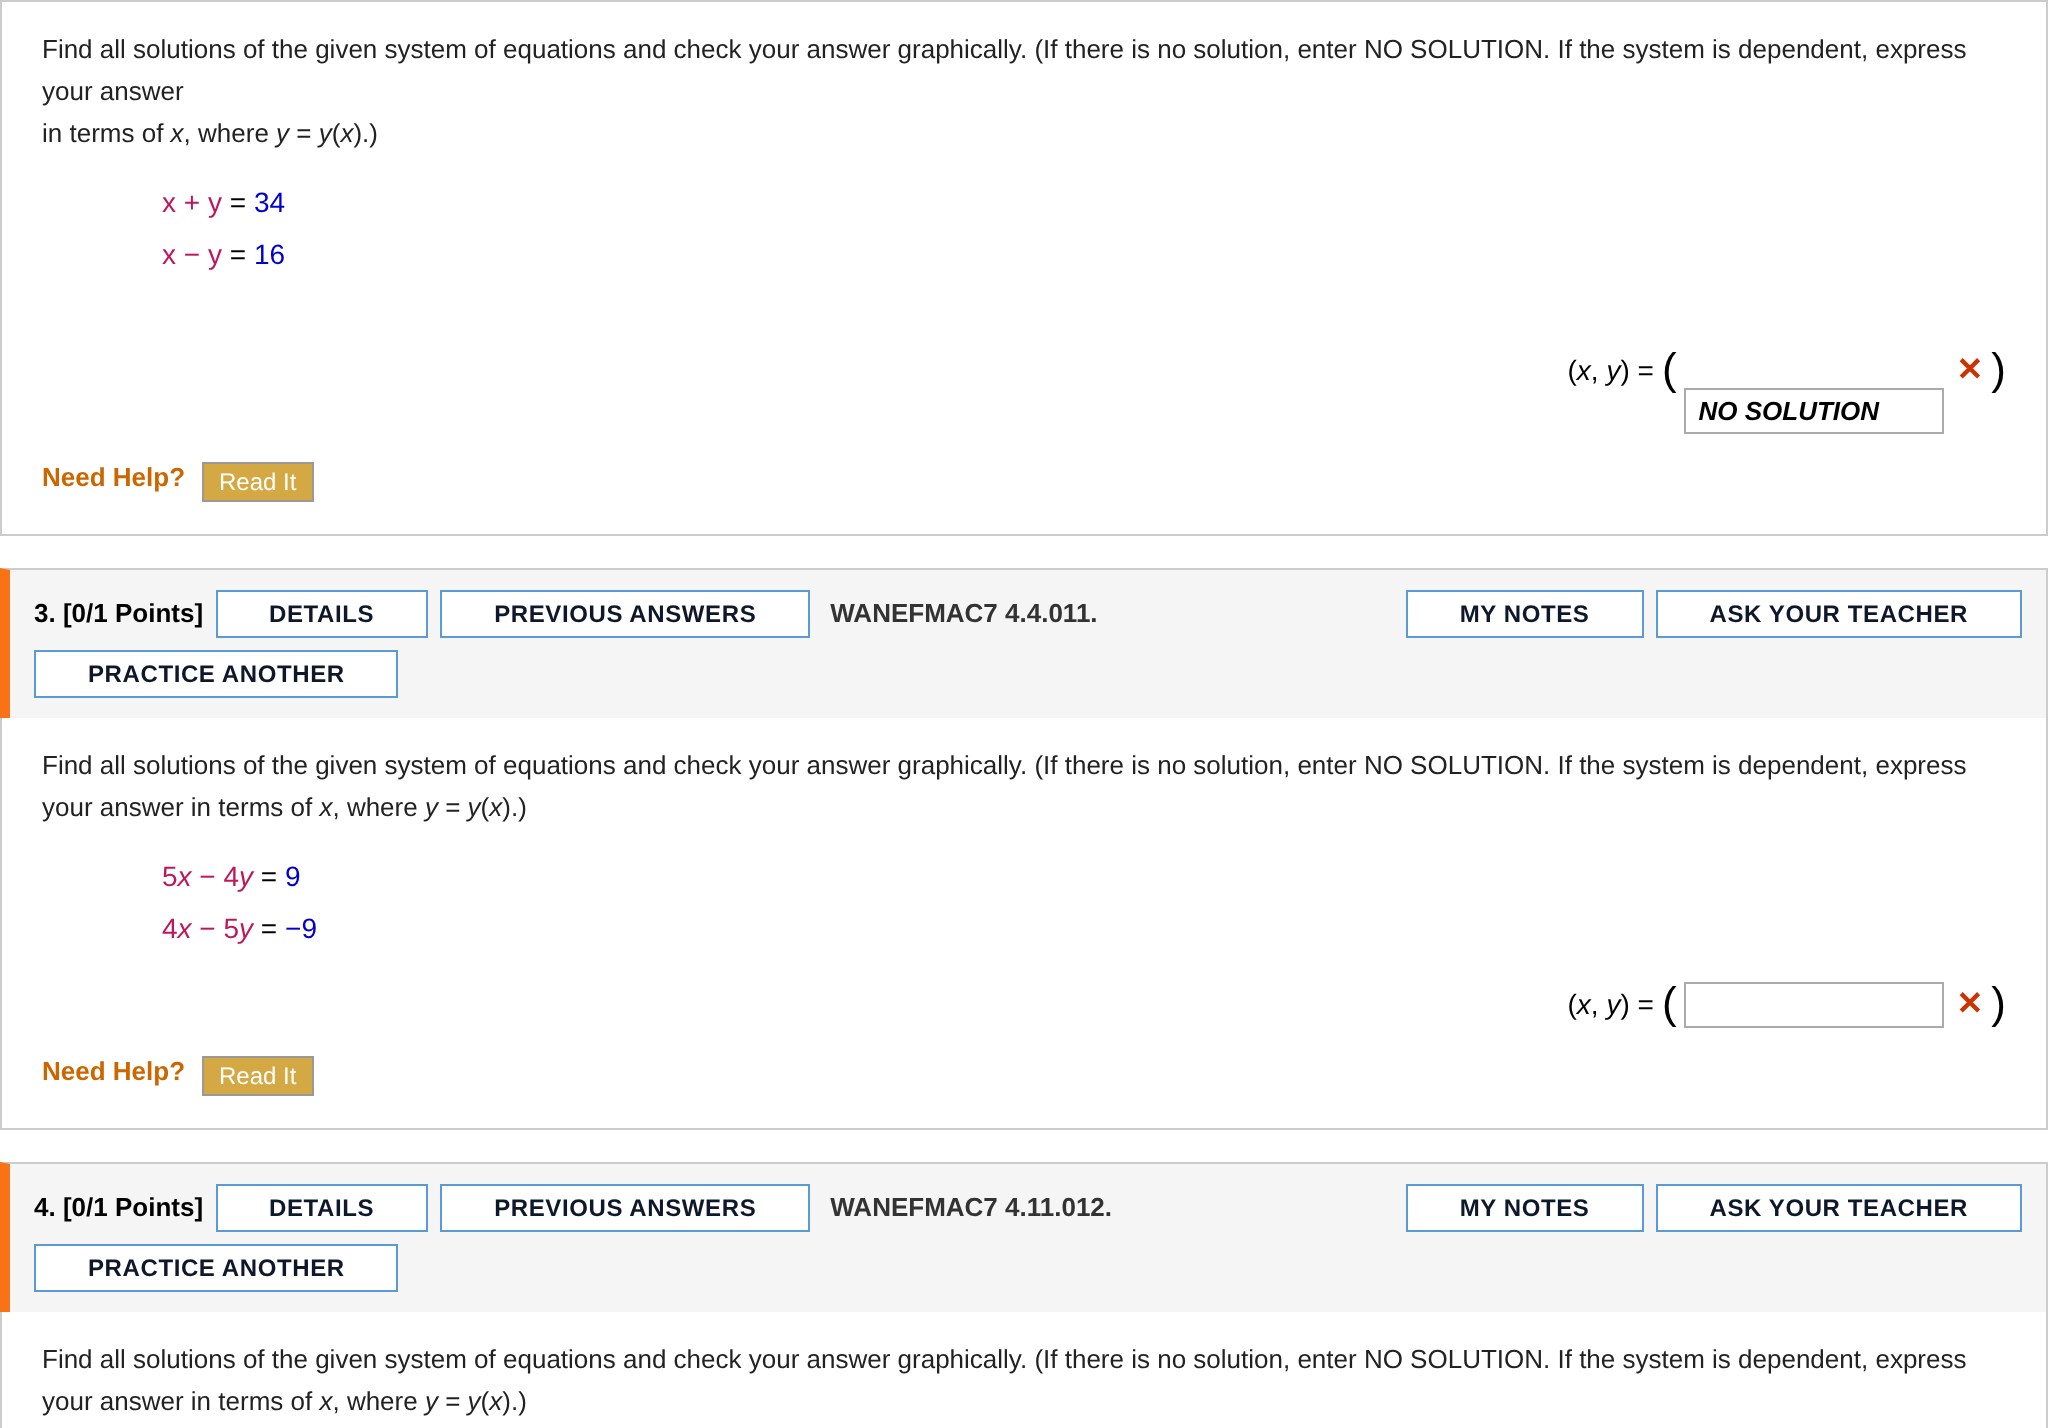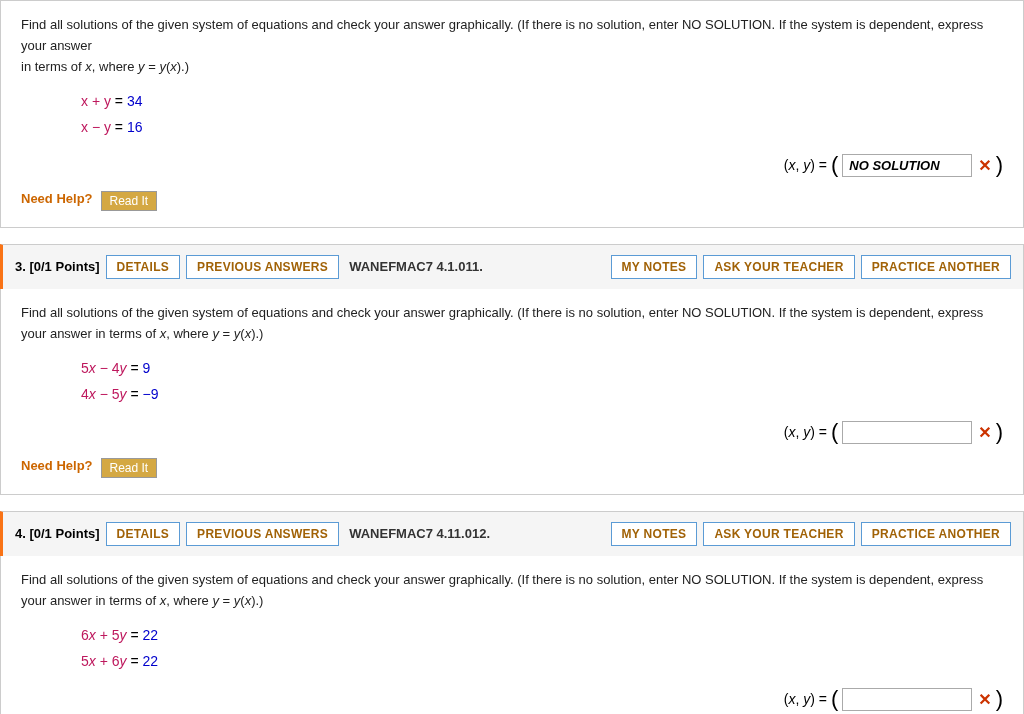--- a/index.html
+++ b/index.html
@@ -10,46 +10,46 @@
       color: #000;
     }
 
     .problem-header {
       display: flex;
       align-items: center;
       gap: 6px;
       padding: 10px 12px;
       background: #f5f5f5;
       border-top: 1px solid #ccc;
-      border-left: 3px solid #f97316;
+      border-left: 5px solid #f97316;
       border-right: 1px solid #ccc;
       border-bottom: none;
       flex-wrap: wrap;
     }
 
     .problem-row {
       border: 1px solid #ccc;
       border-top: none;
     }
 
     .points-label {
       font-weight: bold;
       font-size: 13px;
       color: #000;
       white-space: nowrap;
     }
 
     .btn-header {
       display: inline-block;
-      padding: 4px 10px;
+      padding: 4px 26px;
       font-size: 12px;
       font-weight: bold;
       border: 1px solid #5b9bd5;
       background: #fff;
-      color: #a16207;
+      color: #0f172a;
       cursor: pointer;
       letter-spacing: 0.3px;
     }
 
     .problem-id {
       font-size: 13px;
       font-weight: bold;
       color: #333;
       margin-left: 4px;
       margin-right: auto;
@@ -99,20 +99,21 @@
       font-style: italic;
     }
 
     .answer-input-filled {
       border: 1px solid #aaa;
       padding: 3px 6px;
       font-size: 13px;
       width: 130px;
       font-style: italic;
       font-weight: bold;
+      margin-top: 40px;
     }
 
     .x-btn {
       color: #cc3300;
       font-size: 16px;
       cursor: pointer;
       font-weight: bold;
       margin-left: 2px;
     }
 
@@ -181,21 +182,21 @@
   </div>
 </div>
 
 <div class="spacer"></div>
 
 <div>
   <div class="problem-header">
     <span class="points-label">3. [0/1 Points]</span>
     <button class="btn-header">DETAILS</button>
     <button class="btn-header">PREVIOUS ANSWERS</button>
-    <span class="problem-id">WANEFMAC7 4.1.011.</span>
+    <span class="problem-id">WANEFMAC7 4.4.011.</span>
     <button class="btn-header">MY NOTES</button>
     <button class="btn-header">ASK YOUR TEACHER</button>
     <button class="btn-header">PRACTICE ANOTHER</button>
   </div>
   <div class="problem-row">
     <div class="problem-content">
       <p class="problem-text">
         Find all solutions of the given system of equations and check your answer graphically. (If there is no solution, enter NO SOLUTION. If the system is dependent, express your answer
         in terms of <em>x</em>, where <em>y</em> = <em>y</em>(<em>x</em>).)
       </p>

